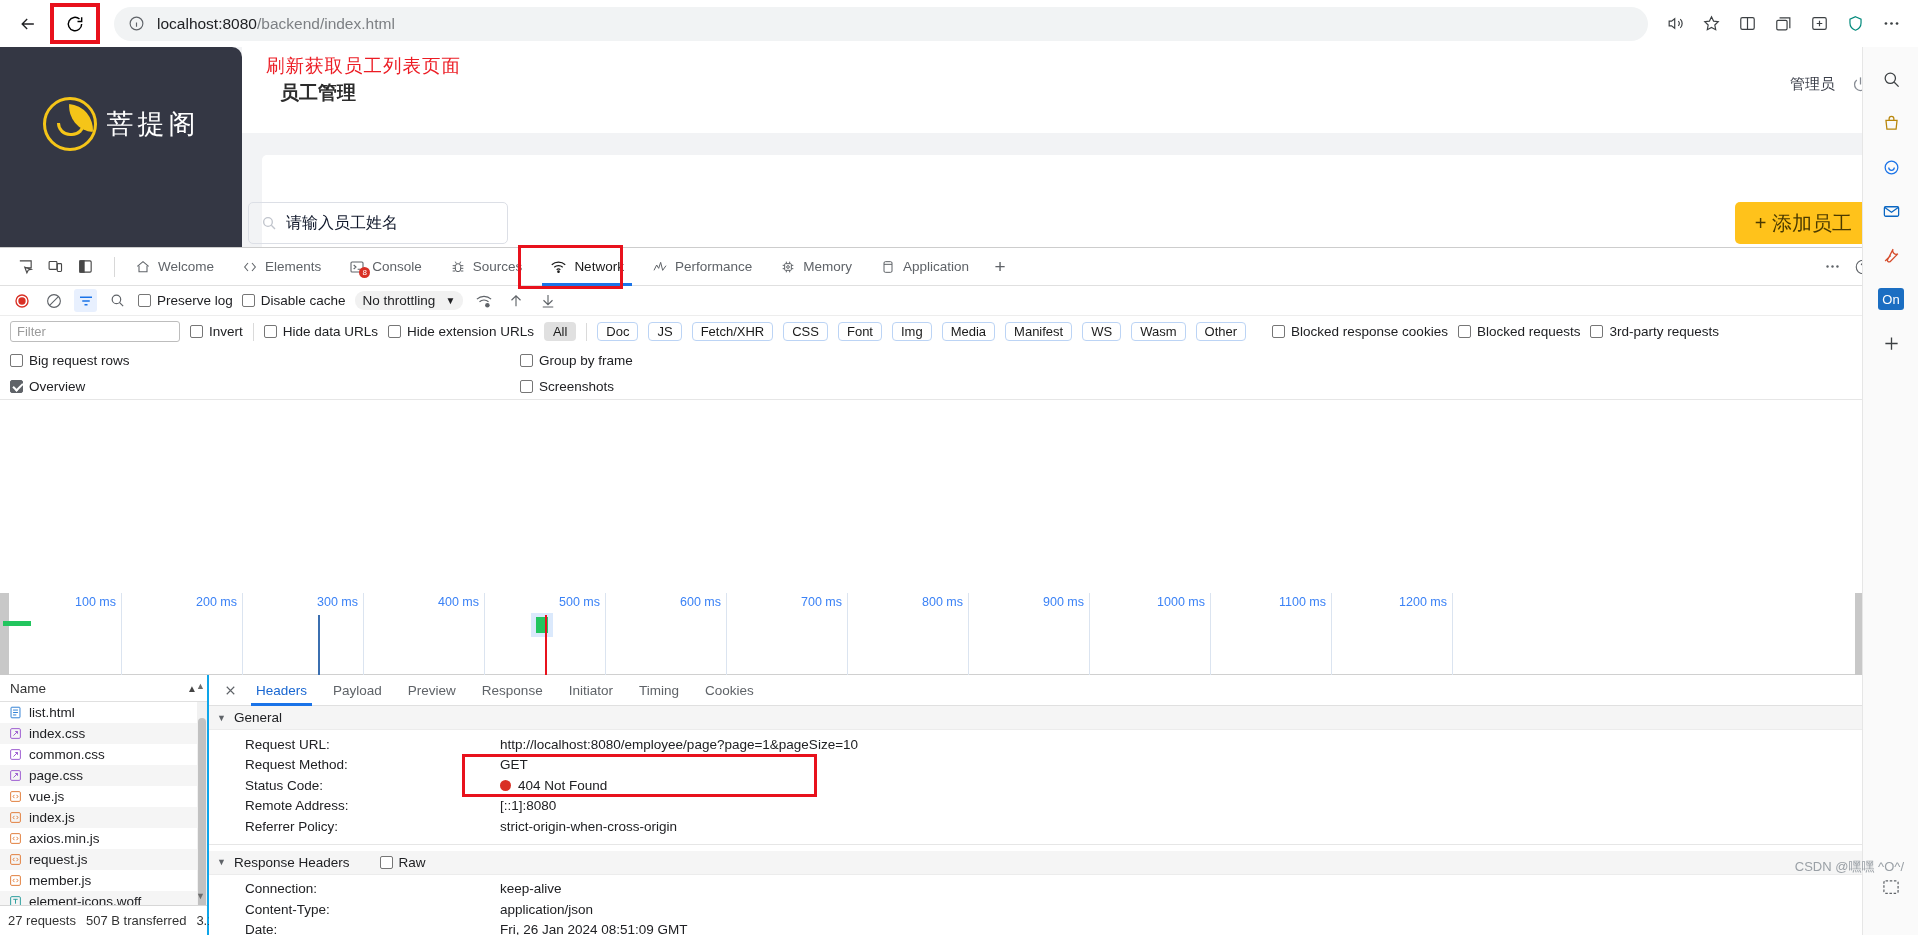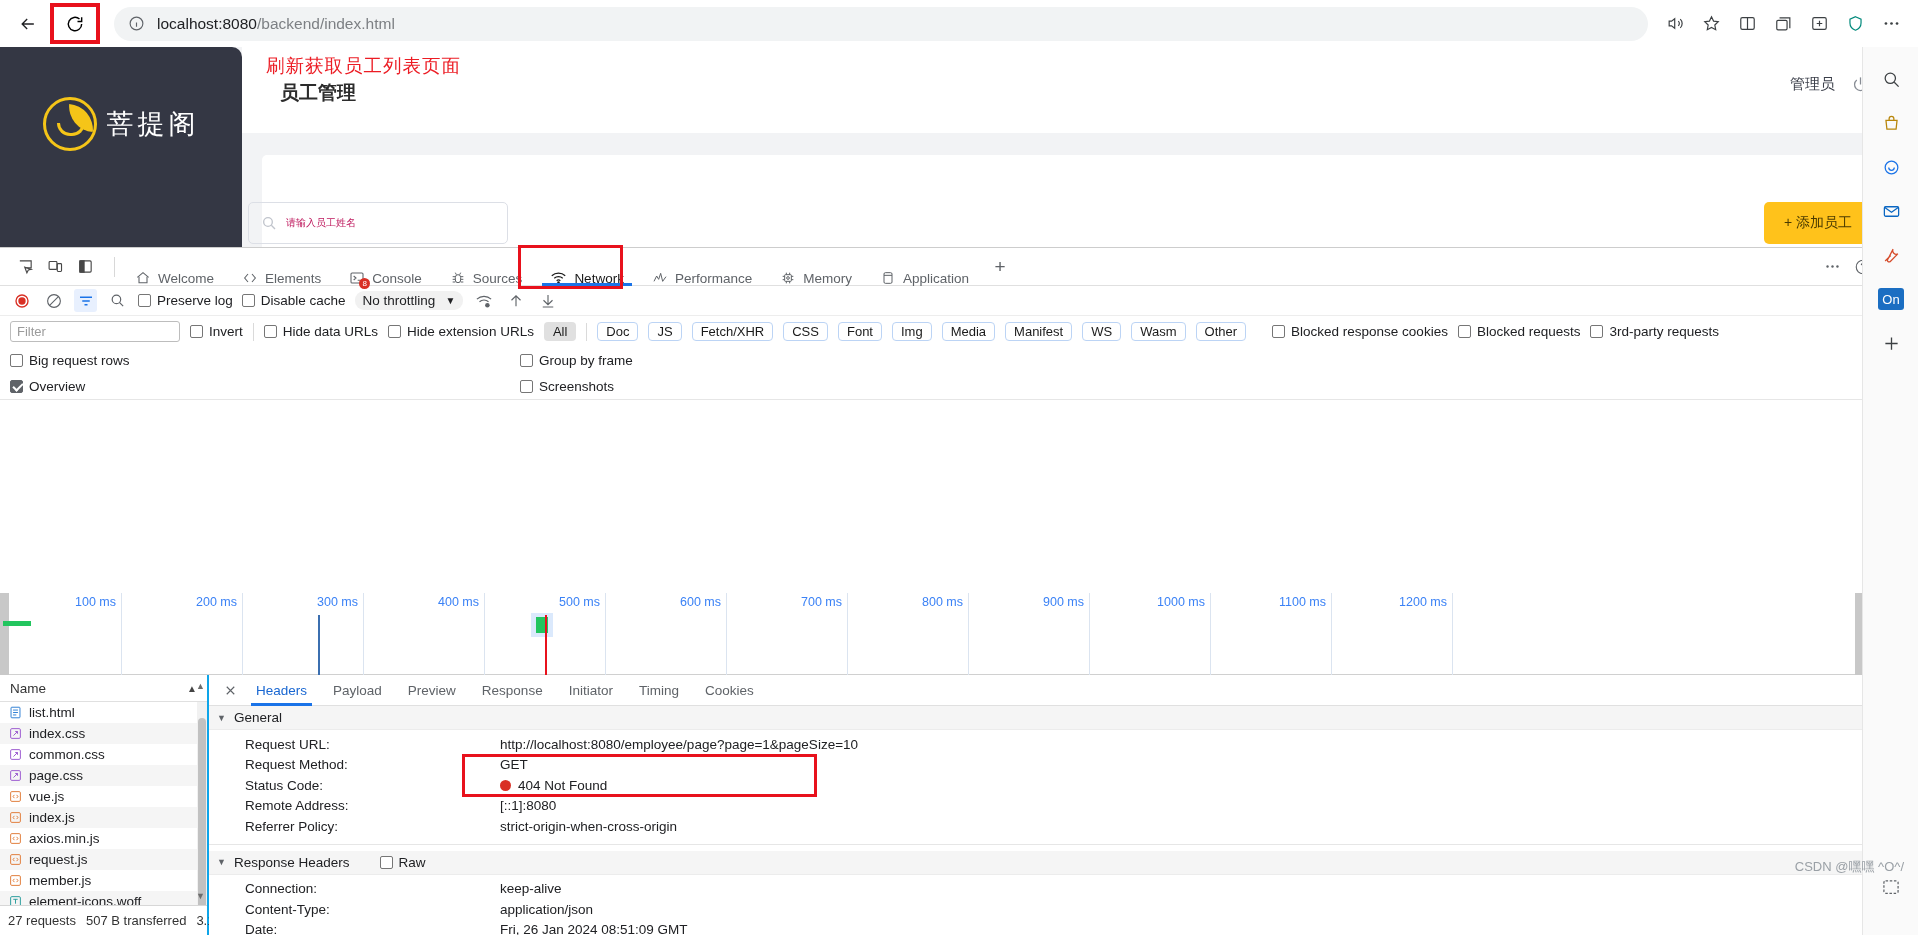--- a/index.html
+++ b/index.html
@@ -67,42 +67,42 @@
   .content-card {
     position:absolute; left:262px; top:108px; right:42px; bottom:-40px;
     background:#fff; border-radius:5px;
   }
   .search-box {
     position:absolute; left:-14px; top:47px; width:260px; height:42px;
     border:1px solid #dcdfe6; border-radius:5px; display:flex; align-items:center;
     padding:0 12px; gap:9px;
   }
   .search-box .s-ico { color:#c0c4cc; display:flex; }
-  .search-ph { color:#be185d; font-size:10px; }
+  .search-ph { color:#0f172a; font-size:16px; }
   .add-btn {
     position:absolute; right:4px; top:47px; height:42px; padding:0 20px;
     background:#ffc21b; color:#4a3a00; border:none; border-radius:5px;
-    font-size:14px; display:flex; align-items:center; gap:5px; cursor:pointer;
+    font-size:20px; display:flex; align-items:center; gap:5px; cursor:pointer;
   }
   .page-scroll {
     position:absolute; right:12px; top:105px; width:11px; height:125px; background:#f1f1f1;
   }
   .page-scroll .thumb { position:absolute; left:1px; top:2px; width:9px; height:58px; background:#c1c1c1; border-radius:5px; }
 
   
   .devtools {
     position:absolute; left:0; top:247px; width:1918px; height:688px;
     background:#ffffff; border-top:1px solid #cdcdcd;
     font-size:13.5px; color:#202124;
   }
   .dt-tabbar { height:38px; display:flex; align-items:center; border-bottom:1px solid #e0e0e0; position:relative; background:#fff; }
   .dock-icons { display:flex; align-items:center; gap:4px; padding:0 10px 0 12px; }
   .dock-ico { width:26px; height:26px; display:flex; align-items:center; justify-content:center; color:#474747; }
   .tabsep { width:1px; height:20px; background:#d8d8d8; margin:0 6px; }
-  .dt-tab { display:flex; align-items:flex-end; gap:7px; padding:0 14px; height:38px; color:#5f6368; position:relative; cursor:pointer; white-space:nowrap;}
+  .dt-tab { display:flex; align-items:center; gap:7px; padding:0 14px; height:38px; color:#5f6368; position:relative; cursor:pointer; white-space:nowrap;}
   .dt-tab .t-ico { display:flex; align-items:center; position:relative; }
   .dt-tab.active { color:#1a1a1a; }
   .dt-tab.active::after { content:""; position:absolute; left:6px; right:6px; bottom:0; height:3px; background:#1a73e8; }
   .err-badge { position:absolute; right:-5px; bottom:-3px; width:11px; height:11px; border-radius:50%; background:#d93025; color:#fff; font-size:8px; display:flex; align-items:center; justify-content:center; }
   .redbox-network { position:absolute; left:518px; top:-3px; width:105px; height:44px; border:3px solid #e8111c; pointer-events:none; }
   .plus-tab { width:34px; display:flex; align-items:center; justify-content:center; color:#5f6368; font-size:19px; }
   .tabbar-right { margin-left:auto; display:flex; align-items:center; gap:3px; padding-right:10px; }
   .tr-ico { width:28px; height:28px; display:flex; align-items:center; justify-content:center; color:#5f6368; }
 
   .dt-toolbar { height:30px; display:flex; align-items:center; gap:9px; padding:0 10px; border-bottom:1px solid #ededed; }

